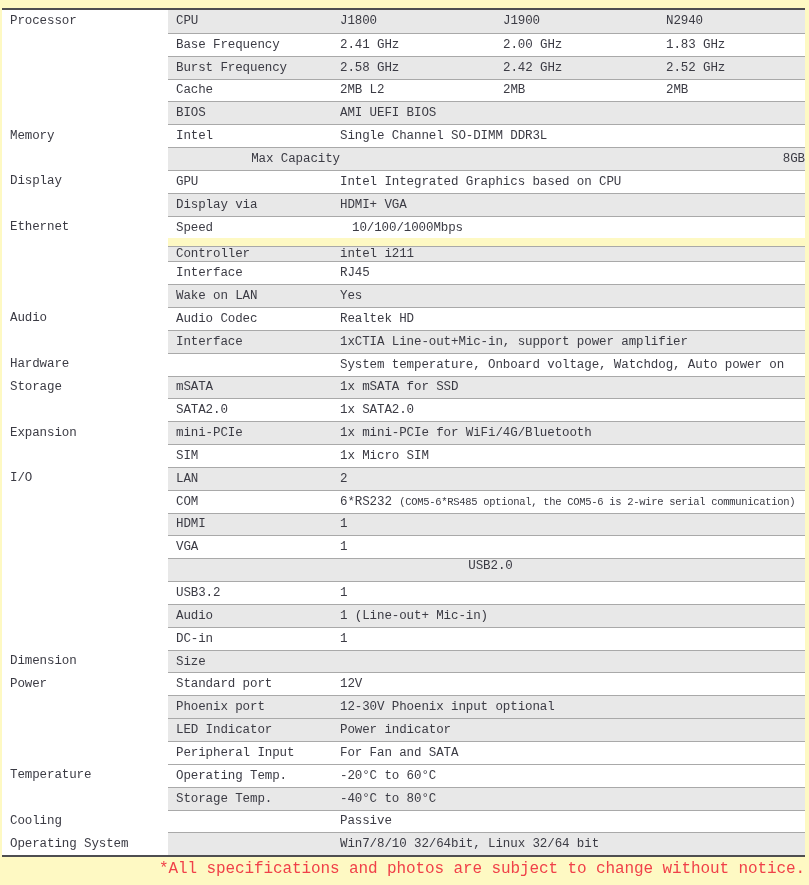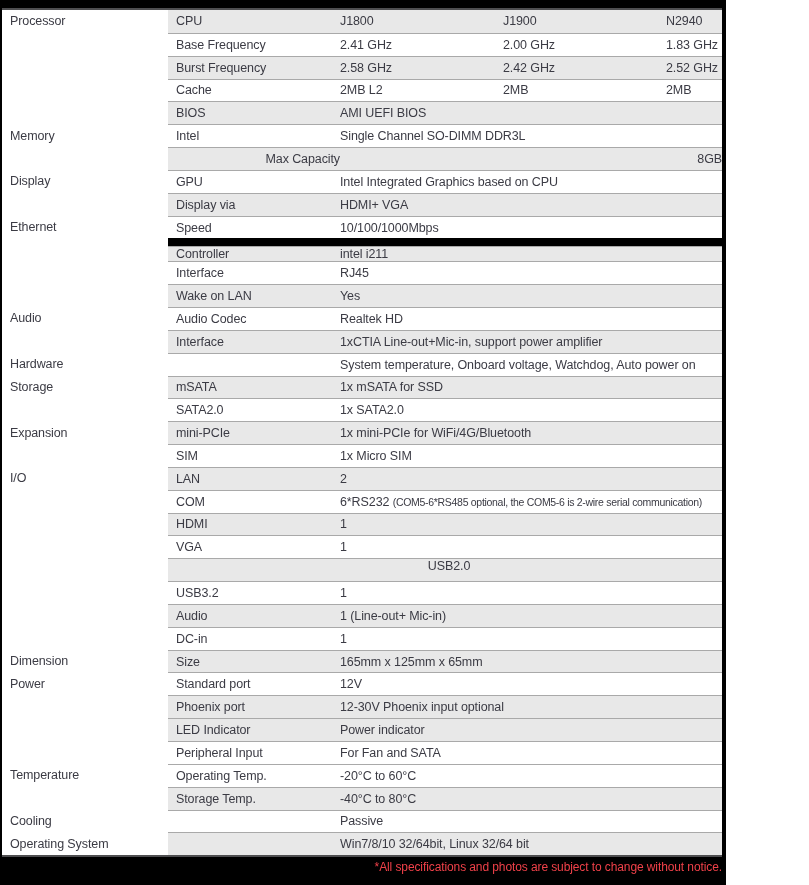--- a/index.html
+++ b/index.html
@@ -2,24 +2,24 @@
 <html><head>
 <meta charset="utf-8">
 <style>
   html, body {
     margin: 0;
     padding: 0;
     background: #ffffff;
   }
   .page {
     position: relative;
-    width: 726px;
+    width: 809px;
     height: 885px;
-    background: #000000;
-    font-family: Liberation Sans, sans-serif;
+    background: #fef9c3;
+    font-family: Liberation Mono, monospace;
     color: #3b3b44;
     font-size: 12.5px;
     letter-spacing: -0.1px;
     overflow: hidden;
   }
   .spec-table {
     position: absolute;
     top: 8px;
     left: 2px;
     right: 4px;
@@ -74,21 +74,21 @@
   .note {
     font-size: 10.5px;
     letter-spacing: -0.3px;
   }
   .footer-note {
     position: absolute;
     top: 860px;
     left: 0;
     right: 4px;
     text-align: right;
-    font-size: 12px;
+    font-size: 16px;
     color: #f04149;
   }
 </style>
 </head>
 <body>
 
 <div class="page" style="color: rgb(59, 59, 68);">
   <div class="spec-table" style="border-top-color: rgb(78, 78, 80); border-bottom-color: rgb(78, 78, 80);">
       <div class="row">
         <div class="cat">Processor</div>
@@ -174,21 +174,21 @@
         <div class="cat"></div>
         <div class="rowbody shaded" style="border-top-color: rgb(169, 169, 169); background: rgb(232, 232, 232);">
           <div class="key">Display via</div>
           <div class="vals">
             <div class="val">HDMI+ VGA</div>
           </div>
         </div>
       </div>
       <div class="row">
         <div class="cat">Ethernet</div>
-        <div class="rowbody plain" style="border-top-color: rgb(169, 169, 169);">
+        <div class="rowbody plain" style="border-top-color: rgb(169, 169, 169); gap: 12px;">
           <div class="key">Speed</div>
           <div class="vals">
             <div class="val">10/100/1000Mbps</div>
           </div>
         </div>
       </div>
       <div class="row">
         <div class="cat"></div>
         <div class="rowbody shaded" style="border-top-color: rgb(169, 169, 169); background: rgb(232, 232, 232); margin-top: 8px;">
           <div class="key">Controller</div>
@@ -347,23 +347,20 @@
           <div class="key">DC-in</div>
           <div class="vals">
             <div class="val">1</div>
           </div>
         </div>
       </div>
       <div class="row">
         <div class="cat">Dimension</div>
         <div class="rowbody shaded" style="border-top-color: rgb(169, 169, 169); background: rgb(232, 232, 232);">
           <div class="key">Size</div>
-          <div class="vals">
-            <div class="val">165mm x 125mm x 65mm</div>
-          </div>
         </div>
       </div>
       <div class="row">
         <div class="cat">Power</div>
         <div class="rowbody plain" style="border-top-color: rgb(169, 169, 169);">
           <div class="key">Standard port</div>
           <div class="vals">
             <div class="val">12V</div>
           </div>
         </div>

